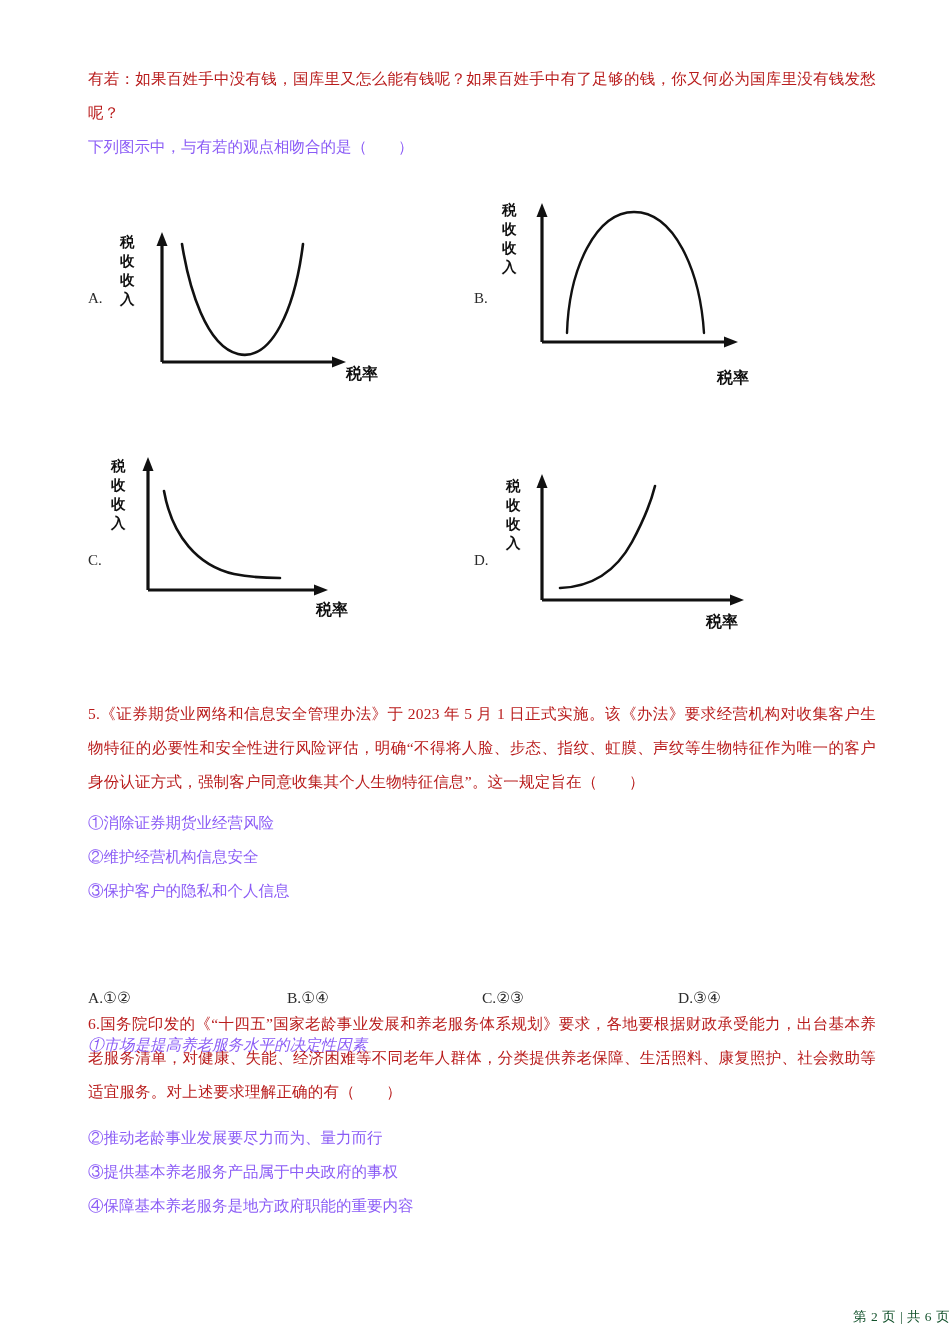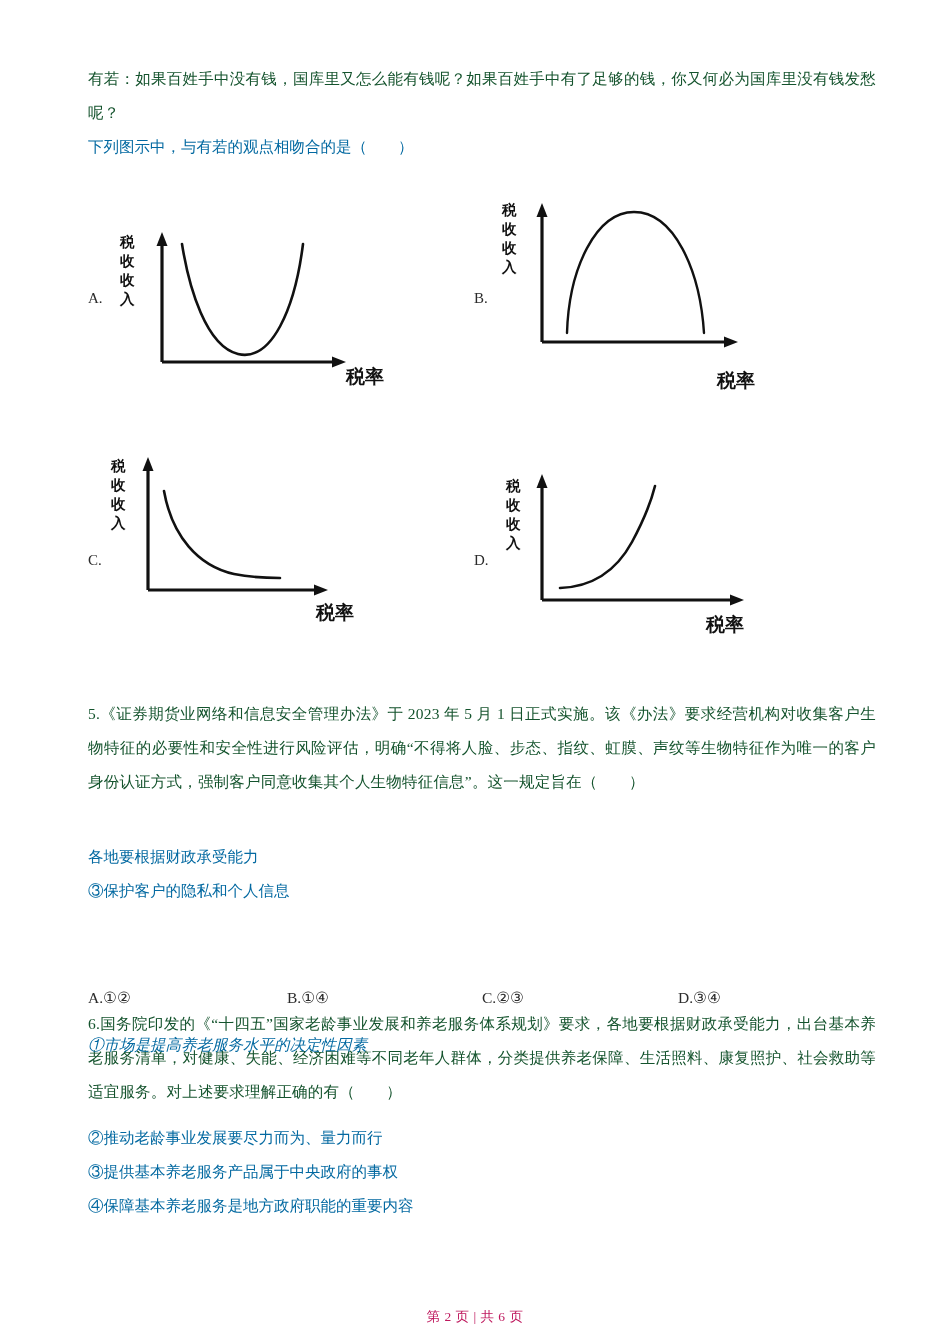--- a/index.html
+++ b/index.html
@@ -22,30 +22,30 @@
   }
 
   
   .para {
     position: absolute;
     left: 88px;
     width: 788px;
     font-size: 15.5px;
     line-height: 34px;
     letter-spacing: 0.2px;
-    color: #14532d;
+    color: #b91c1c;
     text-align: justify;
   }
 
   .line {
     position: absolute;
     left: 88px;
     font-size: 15.5px;
     line-height: 34px;
-    color: #0369a1;
+    color: #8b5cf6;
     white-space: nowrap;
   }
 
   
   .optrow {
     position: absolute;
     left: 88px;
     width: 788px;
     height: 30px;
     font-size: 15.5px;
@@ -74,42 +74,42 @@
     width: 20px;
     font-size: 14.5px;
     line-height: 19px;
     font-weight: 700;
     color: #101010;
     text-align: left;
     font-family: "DejaVu Serif", serif;
   }
   .axis-xlabel {
     position: absolute;
-    font-size: 19px;
+    font-size: 16px;
     font-weight: 700;
     color: #101010;
     white-space: nowrap;
     font-family: Liberation Sans, sans-serif;
   }
   .figure svg {
     position: absolute;
     left: 0;
     top: 0;
     overflow: visible;
   }
 
   
   .footer {
     position: absolute;
     left: 0;
     right: 0;
     bottom: 18px;
-    text-align: center;
+    text-align: right;
     font-size: 13.5px;
-    color: #be185d;
+    color: #14532d;
     letter-spacing: 0.5px;
   }
 </style>
 </head>
 <body>
 
 <div class="page">
 
   <div class="para" style="top:62px;">有若：如果百姓手中没有钱，国库里又怎么能有钱呢？如果百姓手中有了足够的钱，你又何必为国库里没有钱发愁呢？</div>
 
@@ -168,21 +168,22 @@
       <polygon points="68,14 62.5,28 73.5,28" fill="#111"></polygon>
       <line x1="68" y1="140" x2="258" y2="140" stroke="#111" stroke-width="3.2"></line>
       <polygon points="270,140 256,134.5 256,145.5" fill="#111"></polygon>
 
       <path d="M 86 128 C 114 127, 140 115, 158 82 C 172 56, 178 38, 181 26" fill="none" stroke="#111" stroke-width="2.6" stroke-linecap="round"></path>
     </svg>
   </div>
 
   <div class="para" style="top:697px;">5.《证券期货业网络和信息安全管理办法》于 2023 年 5 月 1 日正式实施。该《办法》要求经营机构对收集客户生物特征的必要性和安全性进行风险评估，明确“不得将人脸、步态、指纹、虹膜、声纹等生物特征作为唯一的客户身份认证方式，强制客户同意收集其个人生物特征信息”。这一规定旨在（　　）</div>
 
-  <div class="line" style="top:840px;">各地要根据财政承受能力</div>
+  <div class="line" style="top:806px;">①消除证券期货业经营风险</div>
+  <div class="line" style="top:840px;">②维护经营机构信息安全</div>
   <div class="line" style="top:874px;">③保护客户的隐私和个人信息</div>
 
   <div class="optrow" style="top:941px;">
     <span class="opt" style="left:0px;">A.①②</span>
     <span class="opt" style="left:199px;">B.①④</span>
     <span class="opt" style="left:394px;">C.②③</span>
     <span class="opt" style="left:590px;">D.③④</span>
   </div>
 
   <div class="para" style="top:1007px;">6.国务院印发的《“十四五”国家老龄事业发展和养老服务体系规划》要求，各地要根据财政承受能力，出台基本养老服务清单，对健康、失能、经济困难等不同老年人群体，分类提供养老保障、生活照料、康复照护、社会救助等适宜服务。对上述要求理解正确的有（　　）</div>

